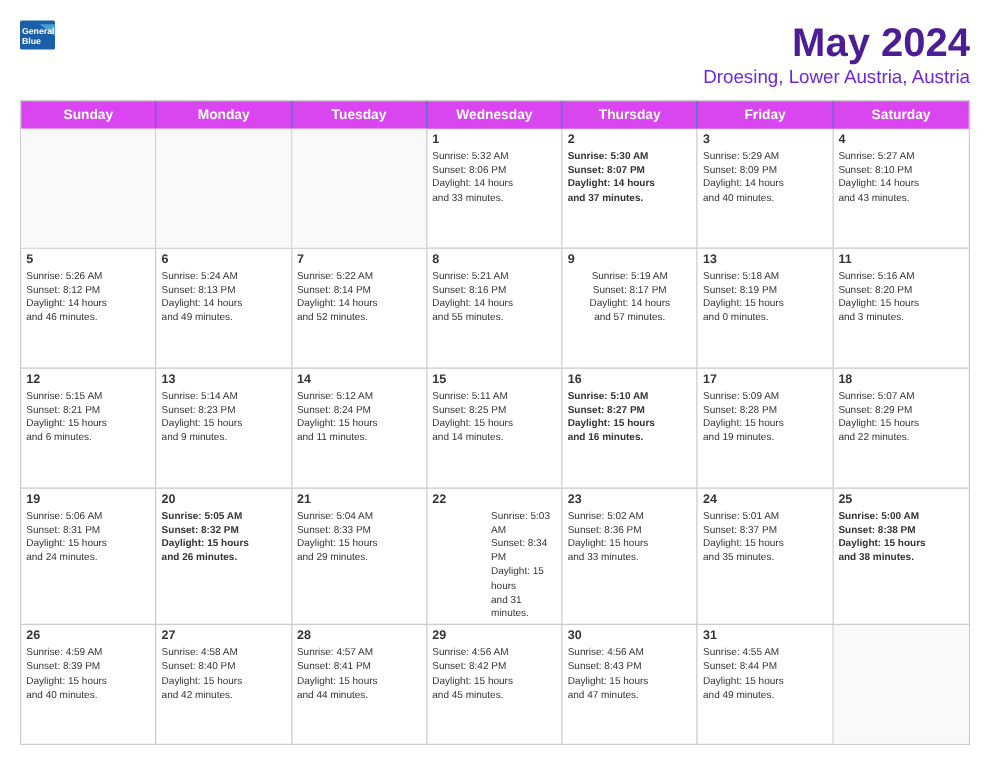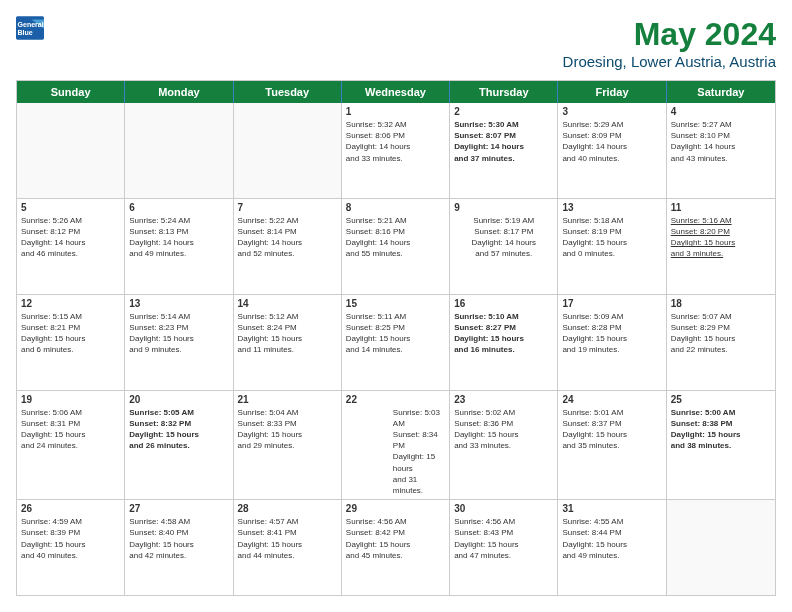--- a/index.html
+++ b/index.html
@@ -31,36 +31,36 @@
     .logo-icon {
       width: 28px;
       height: 24px;
     }
     .title-block {
       text-align: right;
     }
     .main-title {
       font-size: 32px;
       font-weight: bold;
-      color: #15803d;
+      color: #4c1d95;
     }
     .subtitle {
       font-size: 15px;
-      color: #0c4a6e;
+      color: #6d28d9;
     }
     .calendar {
       flex: 1;
       display: flex;
       flex-direction: column;
       border: 1px solid #ccc;
     }
     .calendar-header {
       display: grid;
       grid-template-columns: repeat(7, 1fr);
-      background-color: #15803d;
+      background-color: #d946ef;
     }
     .calendar-header .day-name {
       color: #fff;
       font-size: 11px;
       font-weight: bold;
       text-align: center;
       padding: 5px 2px;
       border-right: 1px solid #3a7fc8;
     }
     .calendar-header .day-name:last-child {
@@ -206,21 +206,21 @@
           </div>
           <div class="calendar-cell">
             <div class="day-number">13</div>
             <div class="cell-info" style="white-space: pre-line;">Sunrise: 5:18 AM
 Sunset: 8:19 PM
 Daylight: 15 hours
 and 0 minutes.</div>
           </div>
           <div class="calendar-cell">
             <div class="day-number">11</div>
-            <div class="cell-info" style="white-space: pre-line; text-decoration: underline;">Sunrise: 5:16 AM
+            <div class="cell-info" style="white-space: pre-line;">Sunrise: 5:16 AM
 Sunset: 8:20 PM
 Daylight: 15 hours
 and 3 minutes.</div>
           </div>
         </div>
         <div class="calendar-row">
           <div class="calendar-cell">
             <div class="day-number">12</div>
             <div class="cell-info" style="white-space: pre-line;">Sunrise: 5:15 AM
 Sunset: 8:21 PM

